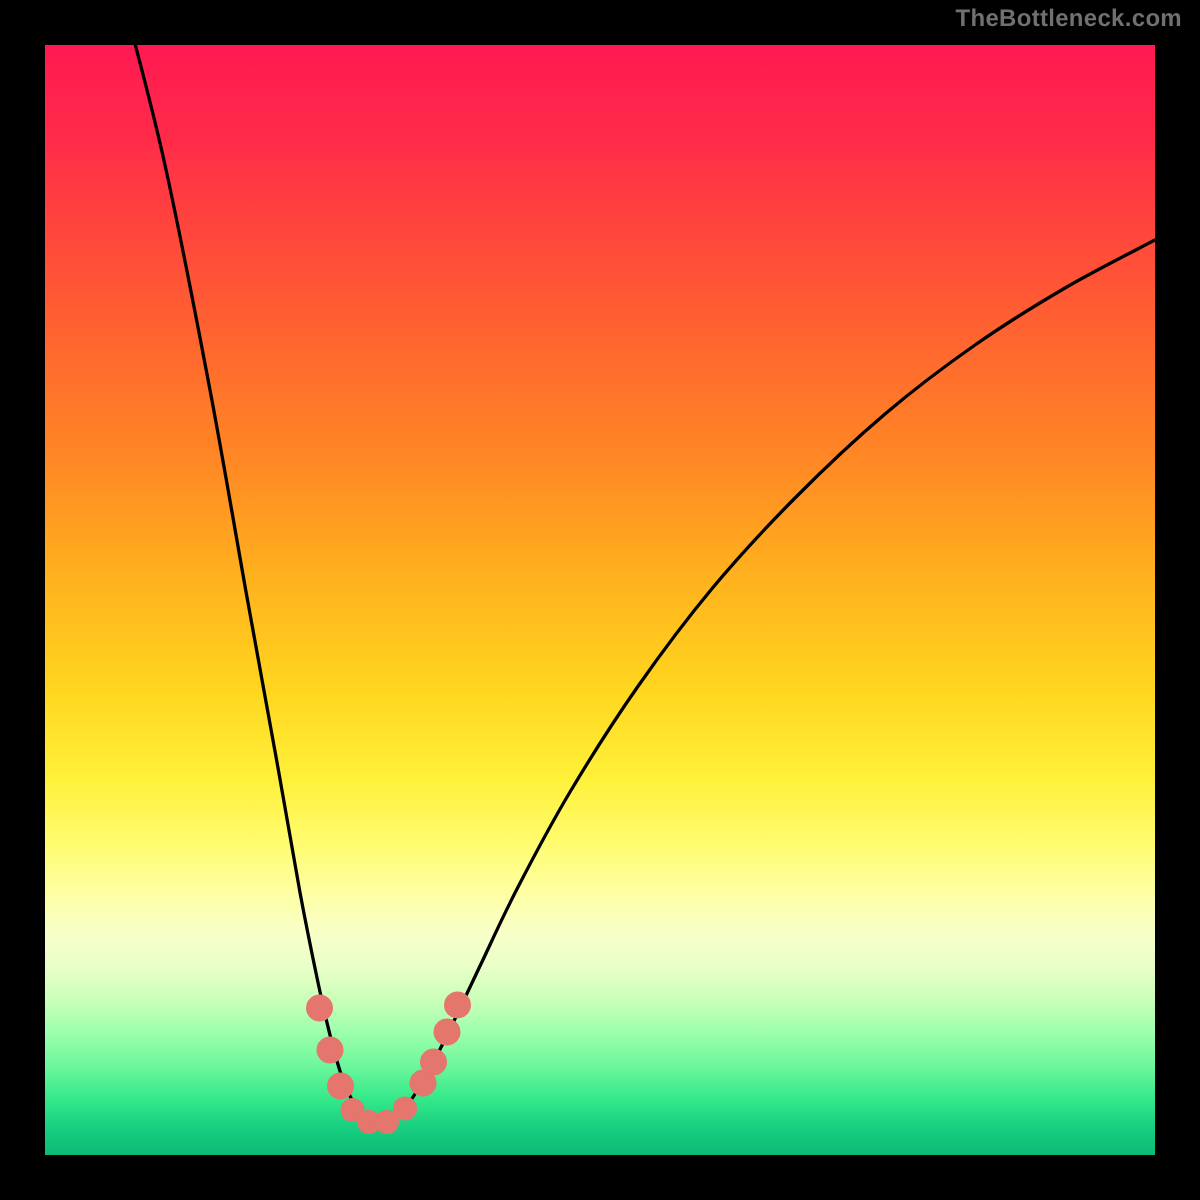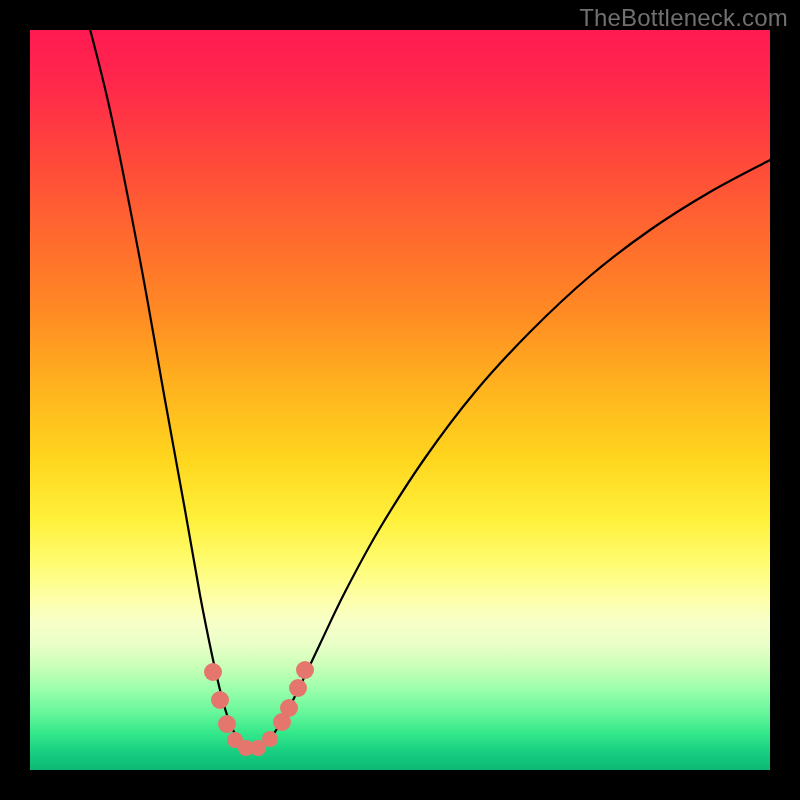--- a/index.html
+++ b/index.html
@@ -43,23 +43,23 @@
       #18cf80 97.5%,
       #10c27a 99%,
       #0db876 100%
     );
   }
   .watermark {
     position: absolute;
     top: 4px;
     right: 12px;
     color: #707070;
-    font-size: 24px;
+    font-size: 16px;
     letter-spacing: 0.2px;
-    font-weight: 400;
+    font-weight: 700;
   }
   svg.curve {
     position: absolute;
     inset: 0;
   }
   .dot {
     fill: #e4766e;
   }
 </style>
 </head>

